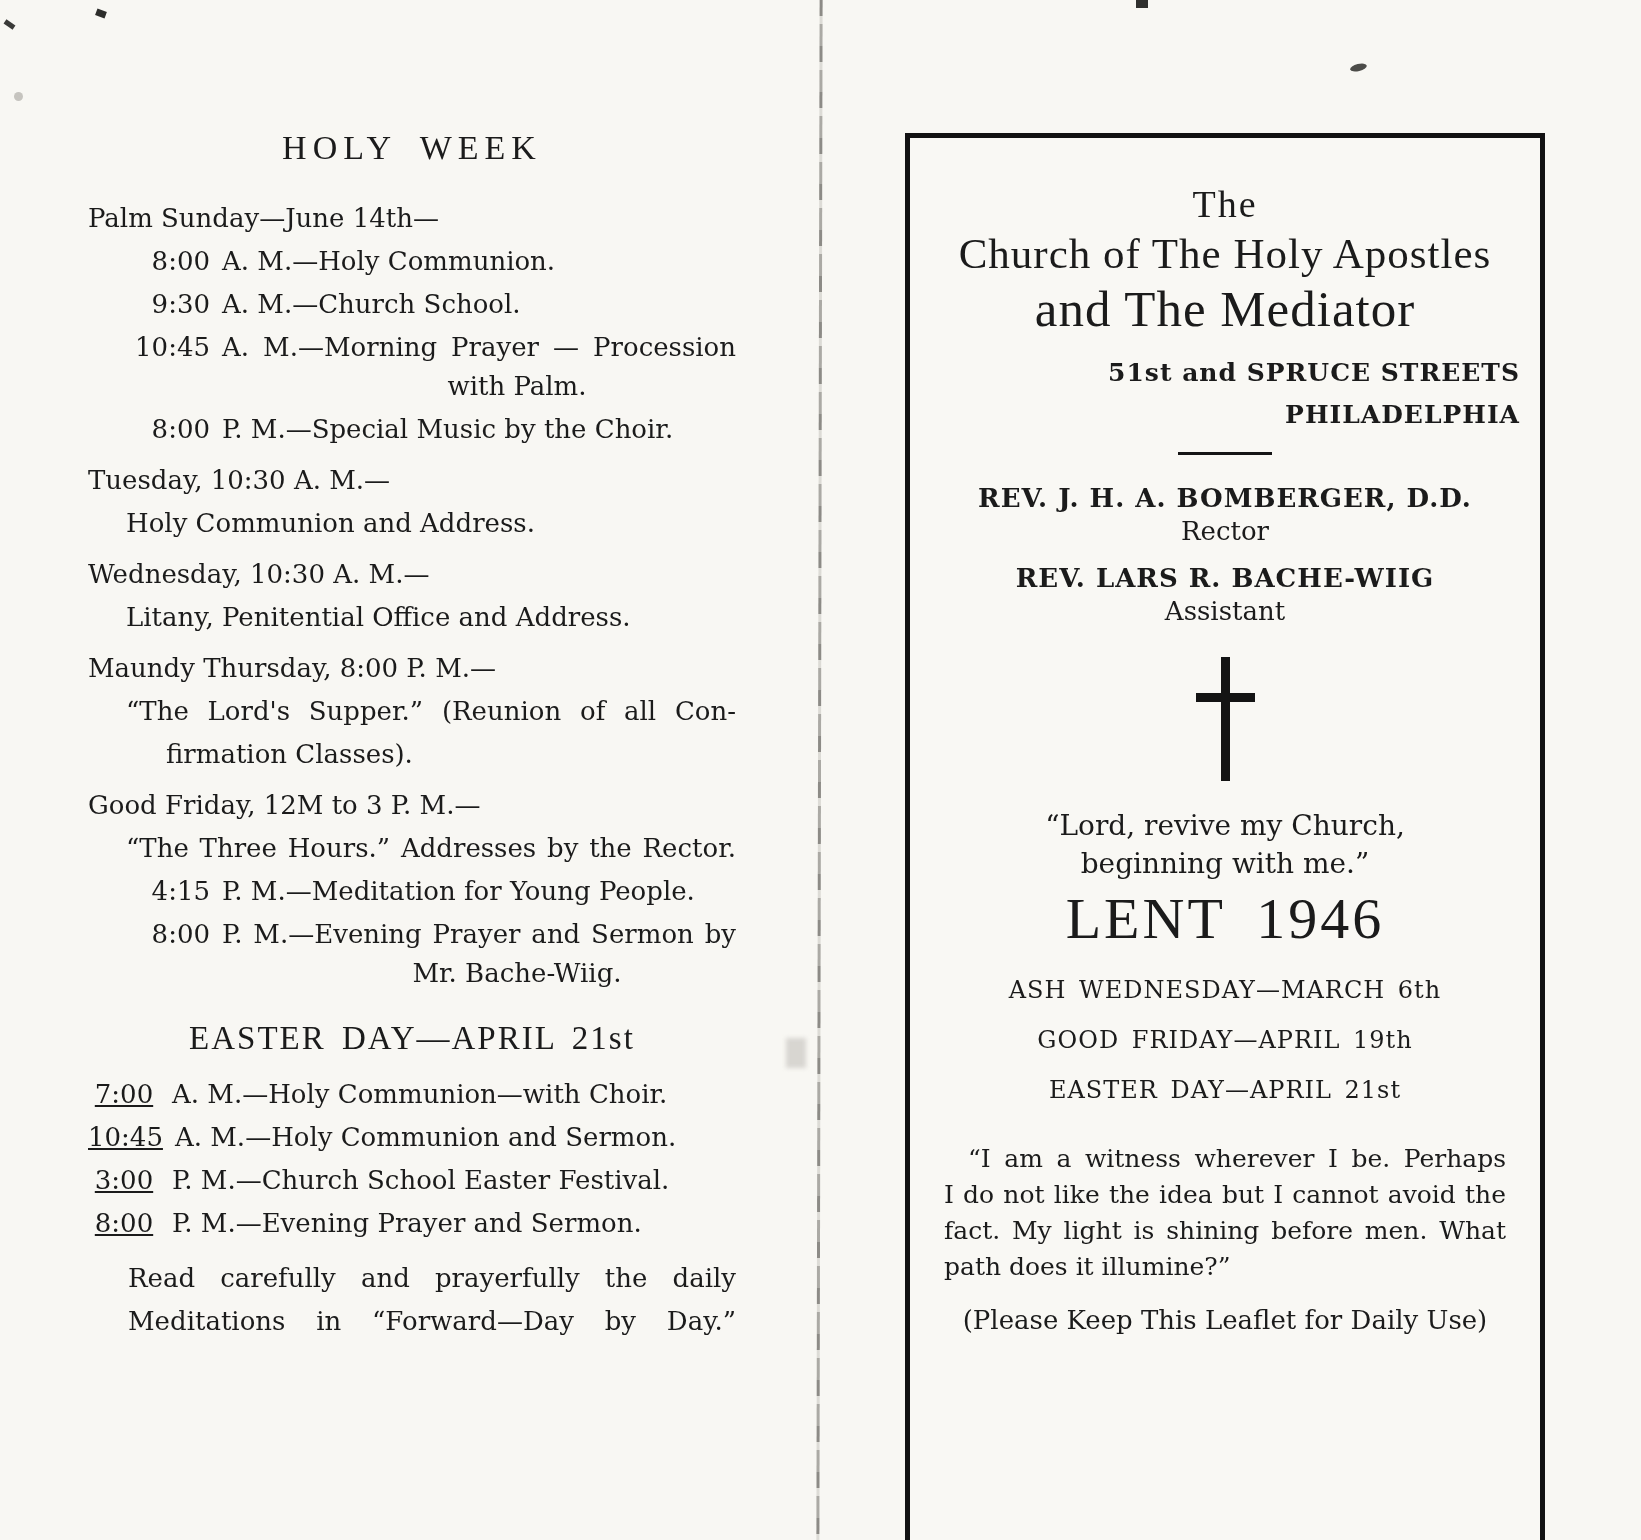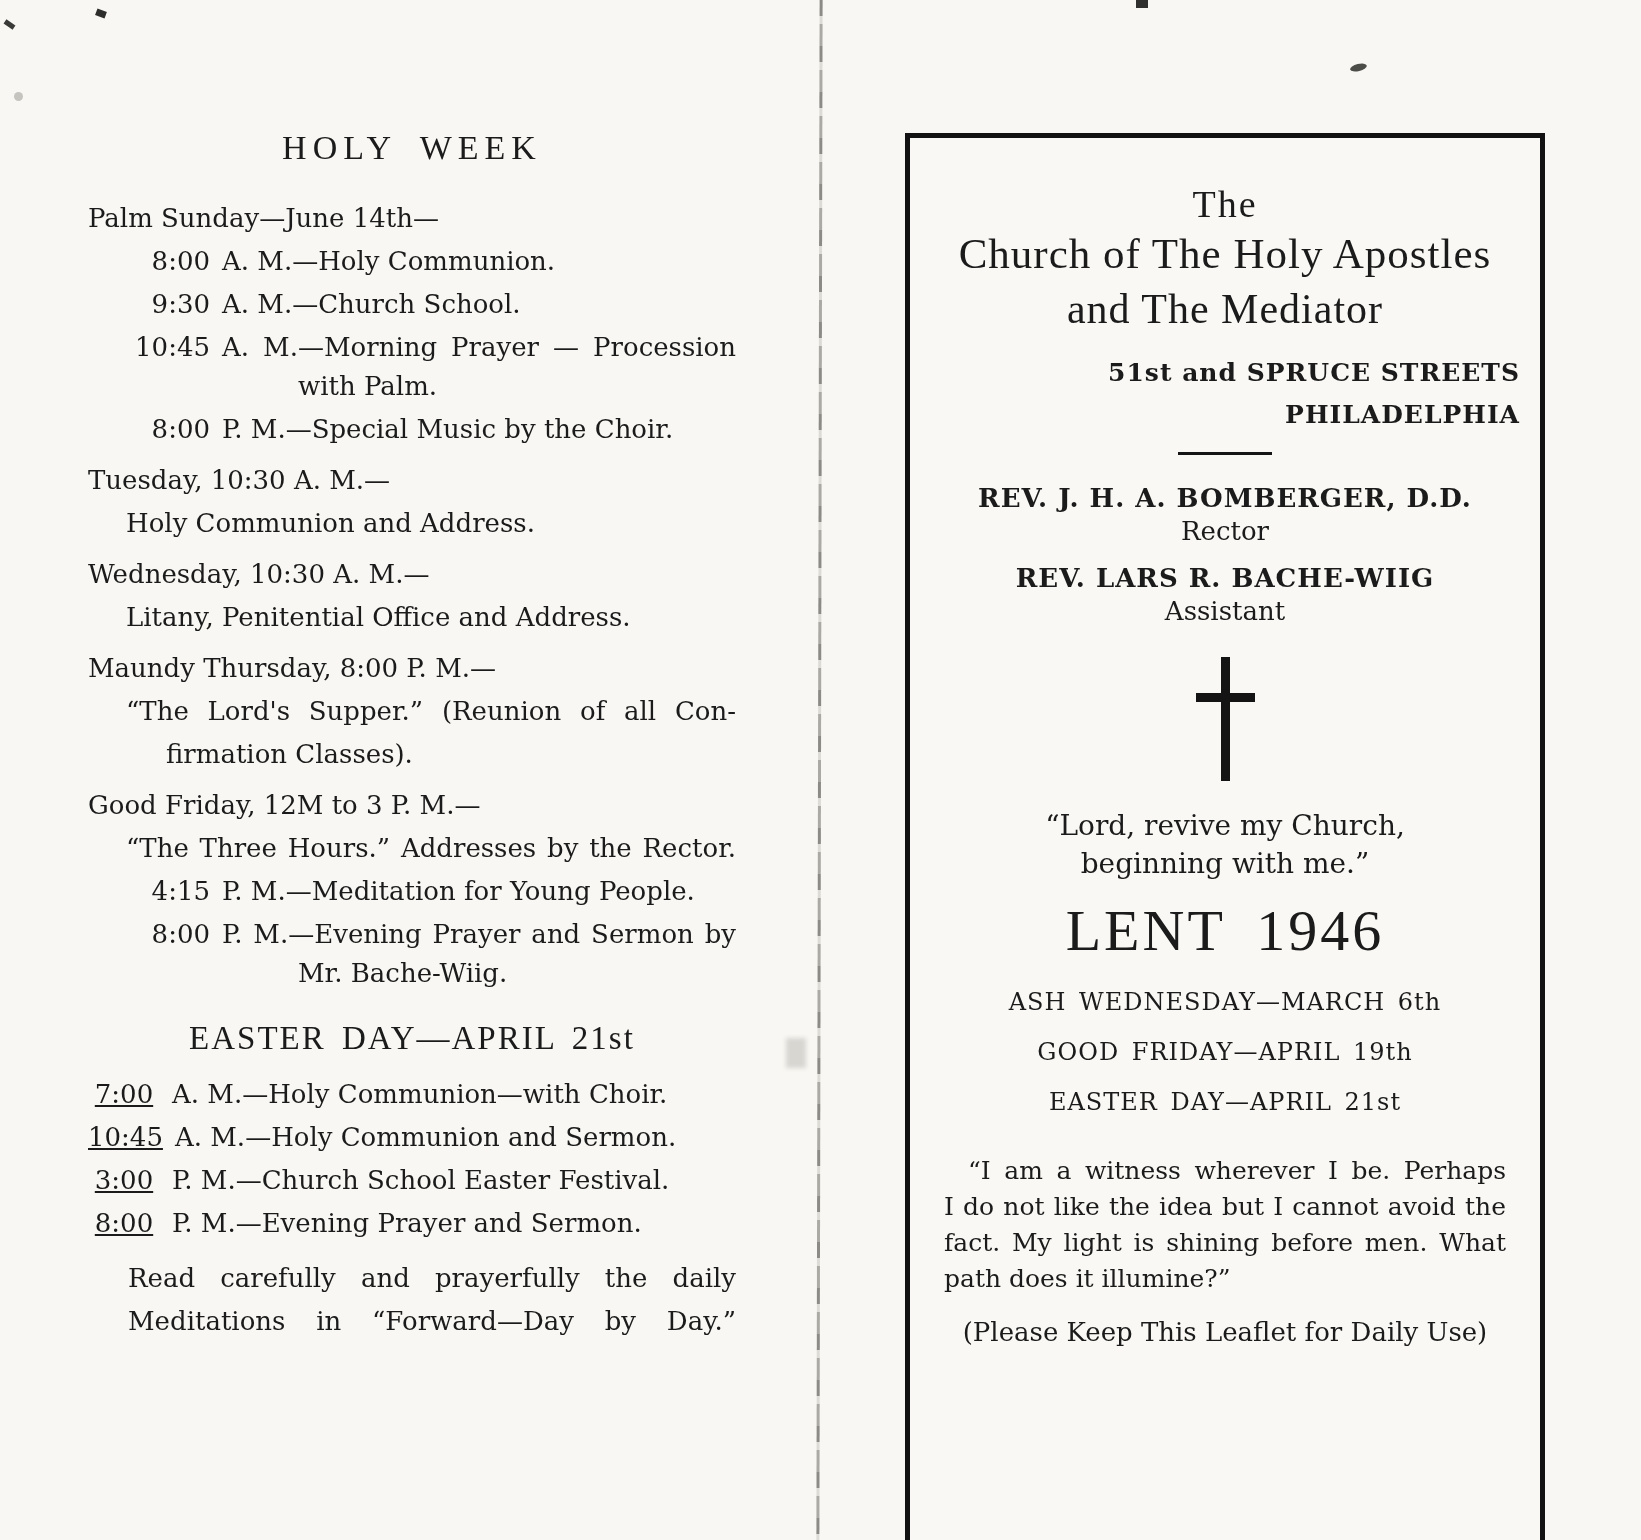--- a/index.html
+++ b/index.html
@@ -36,52 +36,52 @@
   }
   .sec { margin-bottom:18px; }
   .lh  { margin-bottom:10px; }
   .row { display:flex; margin-bottom:10px; }
   .t   { flex:0 0 122px; text-align:right; }
   .t2  { flex:0 0 72px;  text-align:center;text-decoration:underline; }
   .r   { flex:1; padding-left:12px; }
   .jl  { text-align:justify; text-align-last:justify; }
   .ind1  { padding-left:38px;  margin-bottom:10px; }
   .ind2  { padding-left:78px;  margin-bottom:10px; }
-  .cont  { padding-left:210px; margin-bottom:10px; margin-top:-4px; }
+  .cont  { padding-left:210px; margin-bottom:10px; margin-top:-4px;text-align:center; }
   .easter-title {
     font-family:"Liberation Serif",serif;
     font-size:33px; line-height:40px; font-weight:normal;
     letter-spacing:2px; text-align:center; word-spacing:6px;
     margin:28px 0 20px 0;
   }
   .note { margin-top:22px; }
   .note > div { padding-left:40px; margin-bottom:10px; }
 
   
   .cover {
     position:absolute; left:905px; top:133px;
     width:640px; height:1416px; box-sizing:border-box;
     border:5px solid #121212;
     background:#f9f8f4;
     padding:44px 20px 0 20px;
     text-align:center;
   }
   .rt1 { font-family:"Liberation Serif",serif; font-size:38px; line-height:44px; letter-spacing:2px; }
   .rt2 { font-family:"Liberation Serif",serif; font-size:43px; line-height:56px; letter-spacing:1px; }
-  .rt3 { font-family:"Liberation Serif",serif; font-size:42px; line-height:54px; letter-spacing:1px; margin-bottom:16px; }
+  .rt3 { font-family:"Liberation Serif",serif; font-size:51px; line-height:54px; letter-spacing:1px; margin-bottom:16px; }
   .addr { font-size:25px; line-height:42px; font-weight:bold; letter-spacing:1px;text-align:right; }
   .rule { width:94px; border-top:3px solid #151515; margin:16px auto 26px auto; }
   .clergy-name  { font-size:26px; line-height:34px; font-weight:bold; letter-spacing:1px; }
   .clergy-title { font-size:26px; line-height:32px; margin-bottom:14px; }
   .cross-wrap { margin:30px auto 26px auto; height:124px; }
   .motto { font-size:28px; line-height:38px; }
   .season {
     font-family:"Liberation Serif",serif;
     font-size:58px; line-height:64px; letter-spacing:3px; word-spacing:14px;
-    margin-top:16px; margin-bottom:14px;
+    margin-top:4px; margin-bottom:14px;
   }
   .lent-date { font-size:24px; line-height:50px; letter-spacing:1px; word-spacing:4px; }
   .quote { text-align:left; font-size:25px; line-height:36px; margin-top:26px; padding:0 14px; }
   .quote .q1 { text-indent:24px; }
   .footer-note { font-size:26px; line-height:34px; margin-top:18px; }
 </style>
 </head>
 <body>
 
 <div class="sheet">

